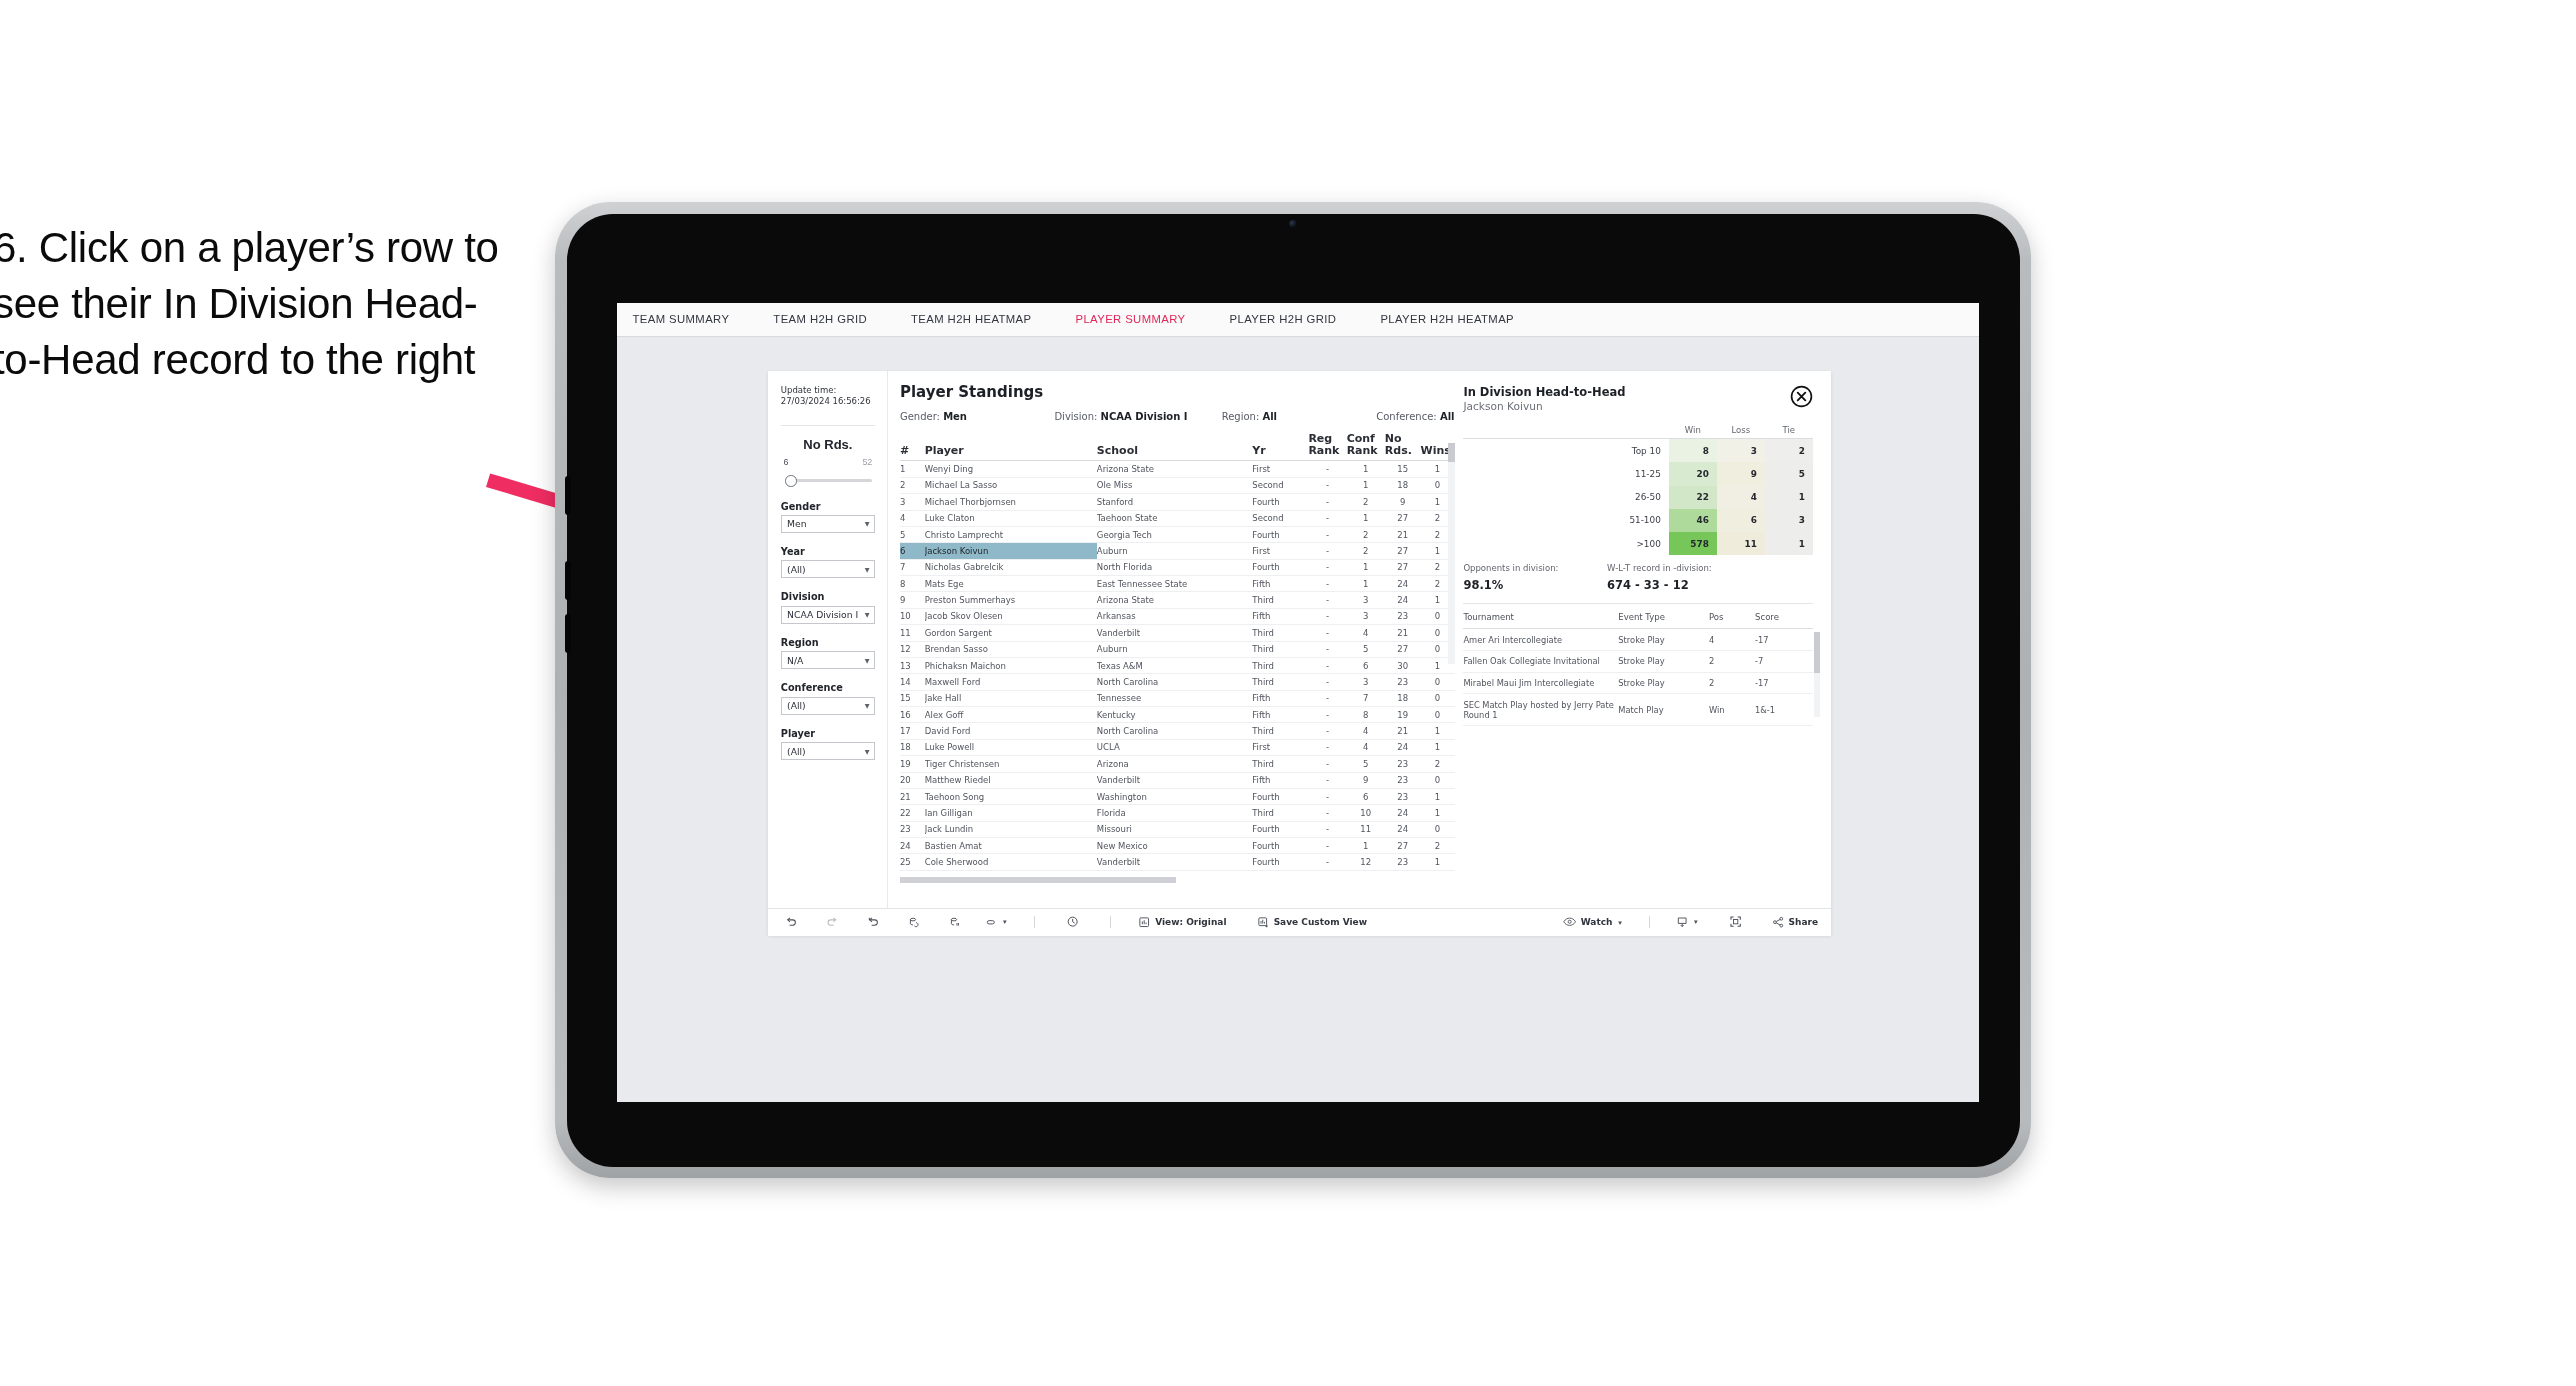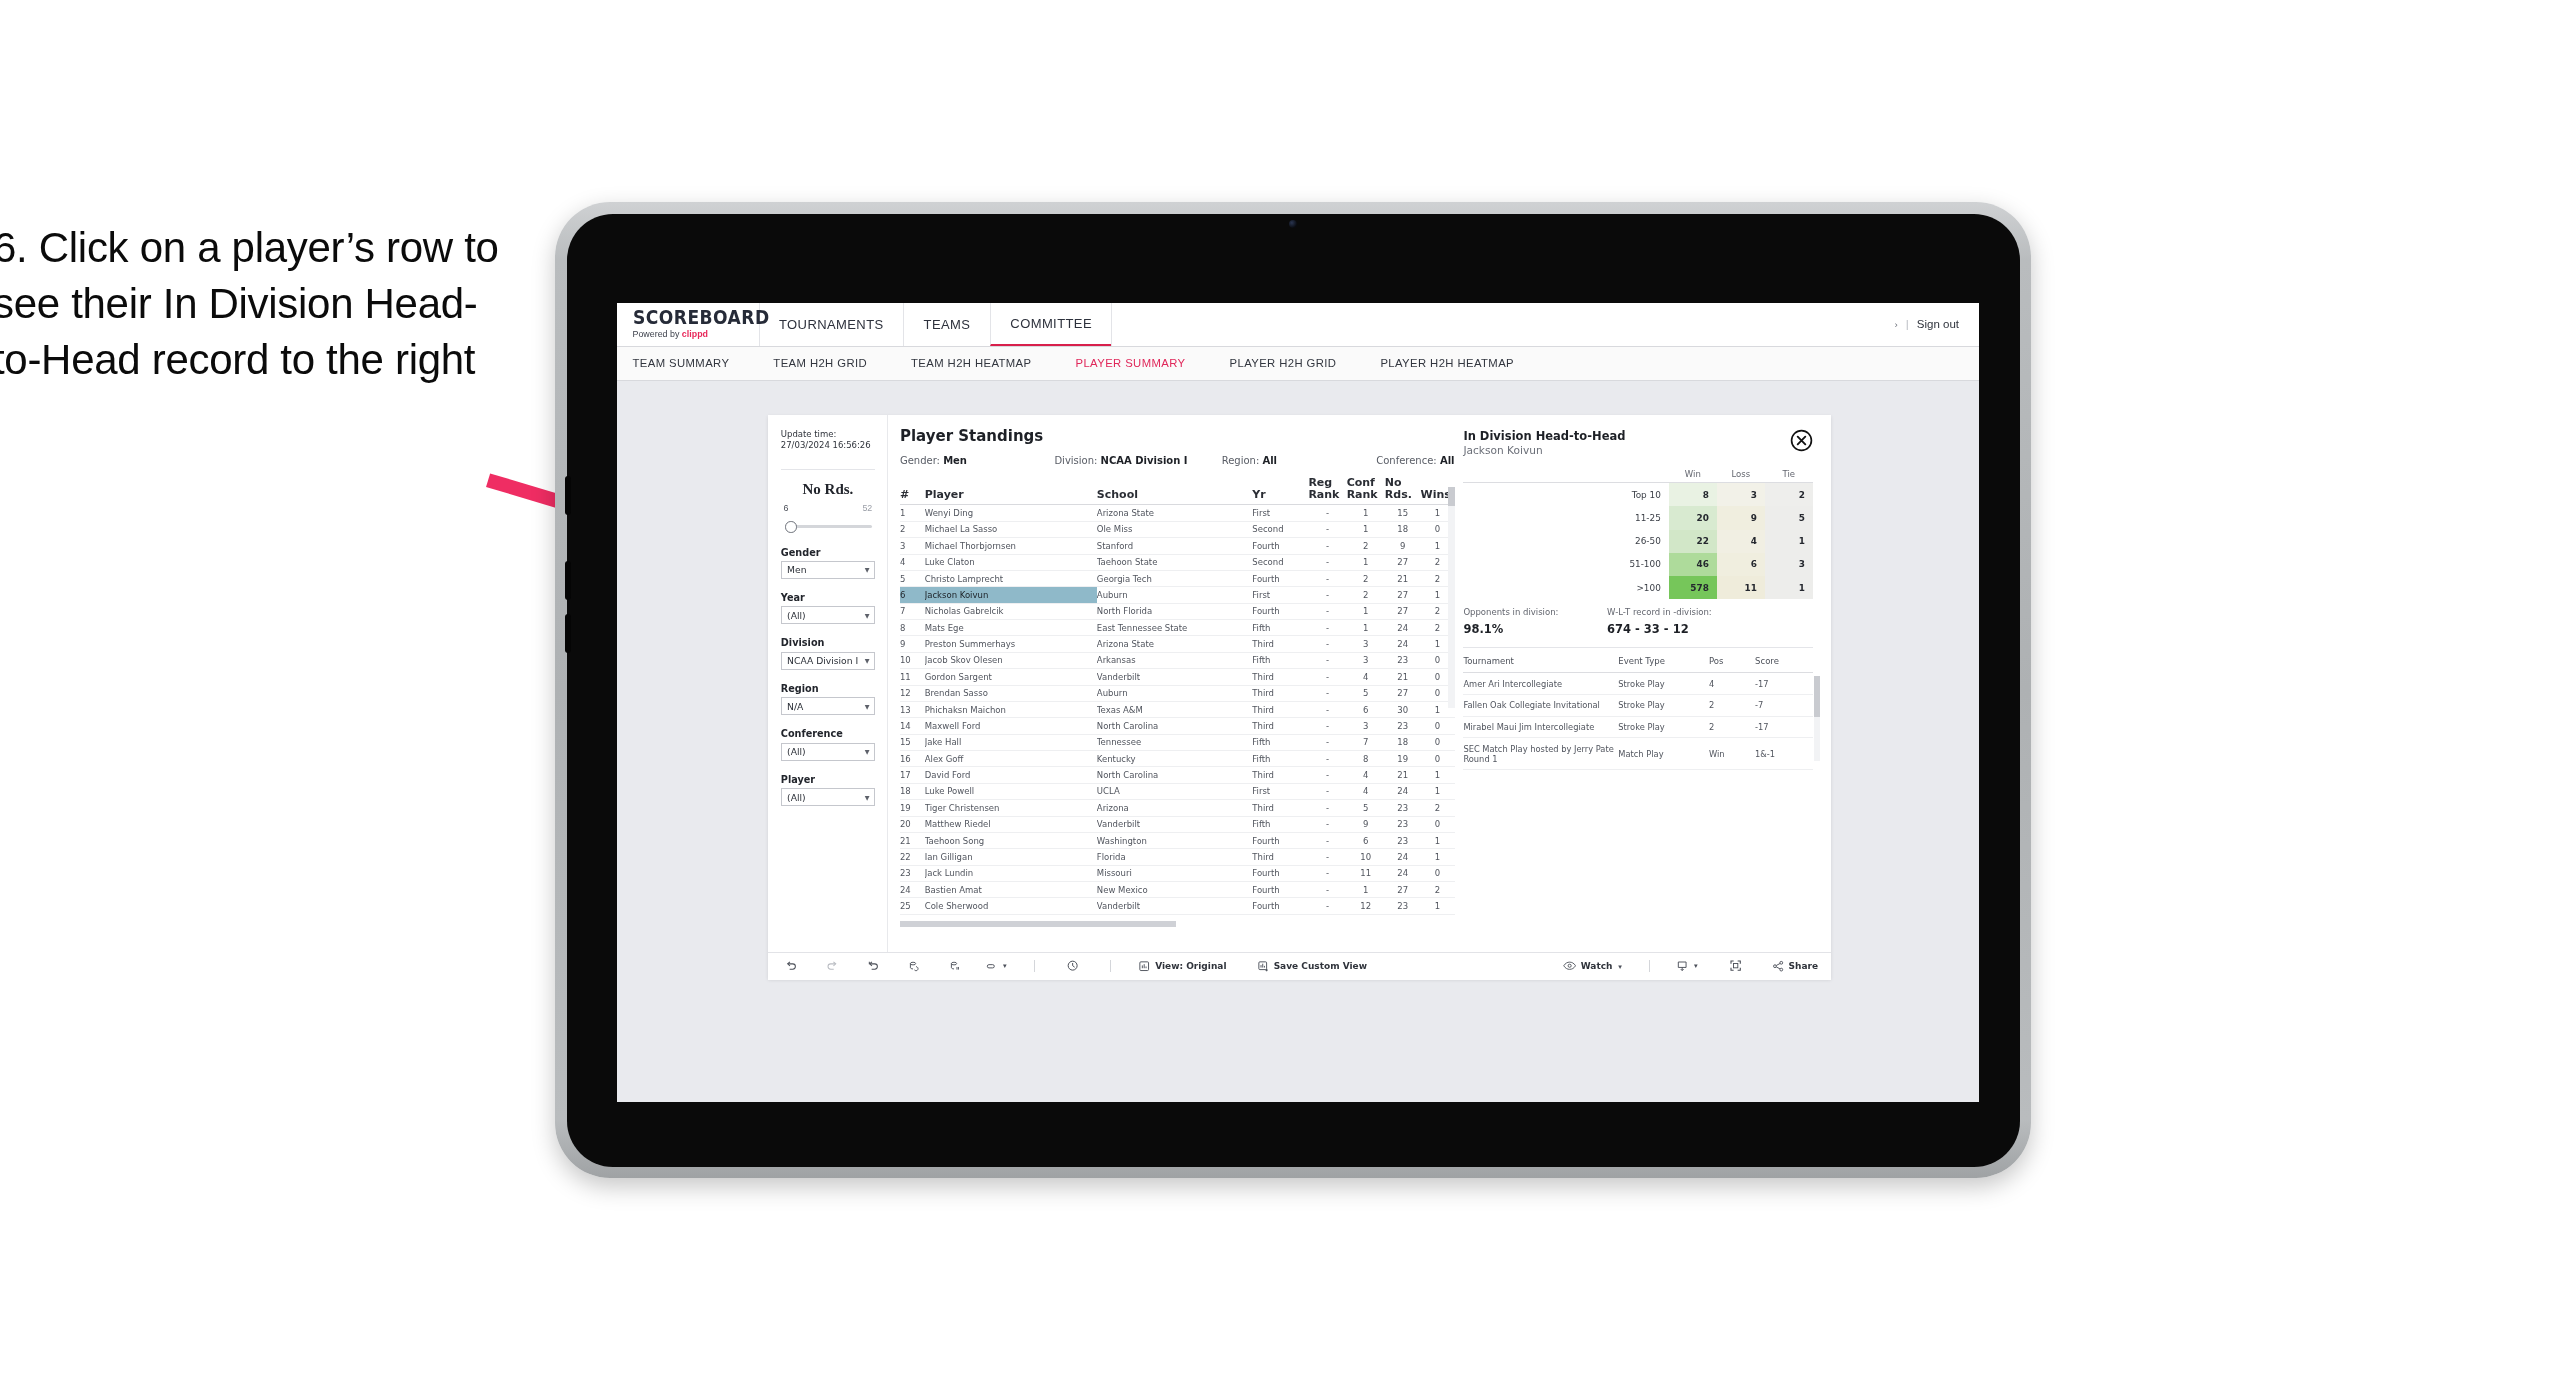--- a/index.html
+++ b/index.html
@@ -92,22 +92,22 @@
     width: 1063px; height: 565px; background: #fff;
     box-shadow: 0 0.9px 3.5px rgba(0,0,0,0.10);
     display: flex; flex-direction: column;
   }
   .sheet-body { flex: 1; display: flex; min-height: 0; }
 
   
   .rail { width: 120px; border-right: 0.9px solid #e8e9ec; padding: 14px 11.5px 0 13.3px; }
   .upd { font-size: 8.5px; color: #2f333b; line-height: 1.35; font-family: "DejaVu Sans", sans-serif; }
   .rail-hr { border-top: 0.9px solid #e4e5e9; margin: 17.7px 0 10.6px; }
-  .rds-title { font-size: 15px; color: #22252c; text-align: center; font-weight: 600; margin-bottom: 5.3px;
-               font-family: Liberation Serif, serif; }
+  .rds-title { font-size: 13px; color: #22252c; text-align: center; font-weight: 600; margin-bottom: 5.3px;
+               font-family: Liberation Sans, sans-serif; }
   .rds-range { display: flex; justify-content: space-between; font-size: 8.9px; color: #4a4e57; padding: 0 2.7px; }
   .rds-range .hi { color: #9a9ea7; }
   .slider { position: relative; height: 14px; margin-top: 6.2px; }
   .slider-track { position: absolute; left: 7px; right: 3.5px; top: 6.2px; height: 2.7px; background: #d4d6da; border-radius: 1.8px; }
   .slider-knob {
     position: absolute; left: 4.4px; top: 1.8px; width: 11.5px; height: 11.5px;
     background: #fff; border: 1.4px solid #6d717a; border-radius: 50%;
   }
   .fgroup { margin-top: 13.3px; }
   .flabel { font-size: 9.7px; font-weight: 700; color: #22252c; margin-bottom: 3.5px;
@@ -232,39 +232,20 @@
 
   <div class="tablet">
     <div class="tablet-inner">
       <span class="cam" style="left:50%; top:6.2px; transform:translateX(-50%);"></span>
       <span class="btn-side" style="left:-1.8px; top:262px; width:6.2px; height:39px;"></span>
       <span class="btn-side" style="left:-1.8px; top:347px; width:6.2px; height:39px;"></span>
       <span class="btn-side" style="left:-1.8px; top:400px; width:6.2px; height:39px;"></span>
 
       <div class="screen">
 
-        <div class="appbar">
-          <div class="brand">
-            <div class="brand-main">SCOREBOARD</div>
-            <div class="brand-sub">
-              <span>Powered by </span><b>clippd</b>
-            </div>
-          </div>
-          <div class="topnav">
-            <div class="topnav-item">TOURNAMENTS</div>
-            <div class="topnav-item">TEAMS</div>
-            <div class="topnav-item active">COMMITTEE</div>
-          </div>
-          <div class="topnav-spacer"></div>
-          <div class="signout">
-            <span class="chev">›</span>
-            <span class="bar">|</span>
-            <span class="lnk">Sign out</span>
-          </div>
-        </div>
 
         <div class="subnav">
           <div class="subnav-item">TEAM SUMMARY</div>
           <div class="subnav-item">TEAM H2H GRID</div>
           <div class="subnav-item">TEAM H2H HEATMAP</div>
           <div class="subnav-item active">PLAYER SUMMARY</div>
           <div class="subnav-item">PLAYER H2H GRID</div>
           <div class="subnav-item">PLAYER H2H HEATMAP</div>
         </div>
 

